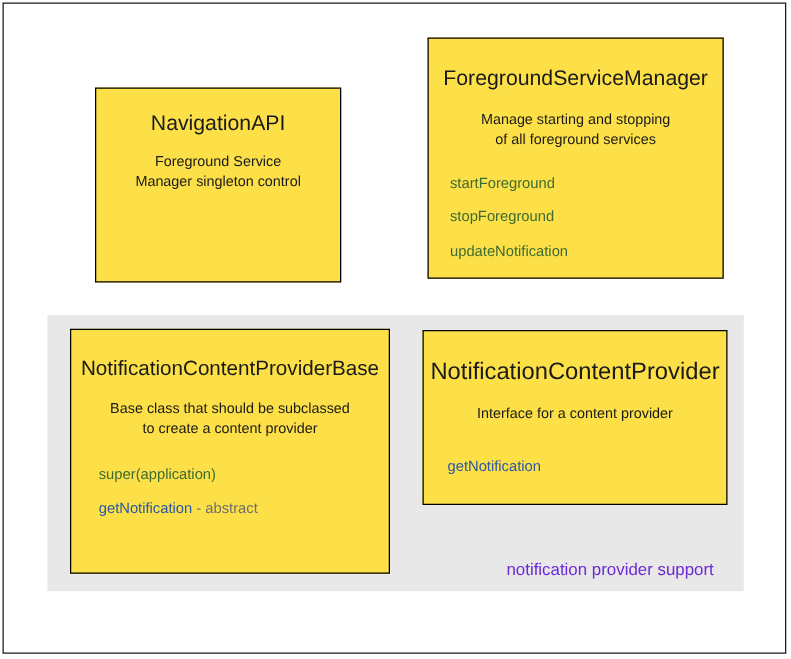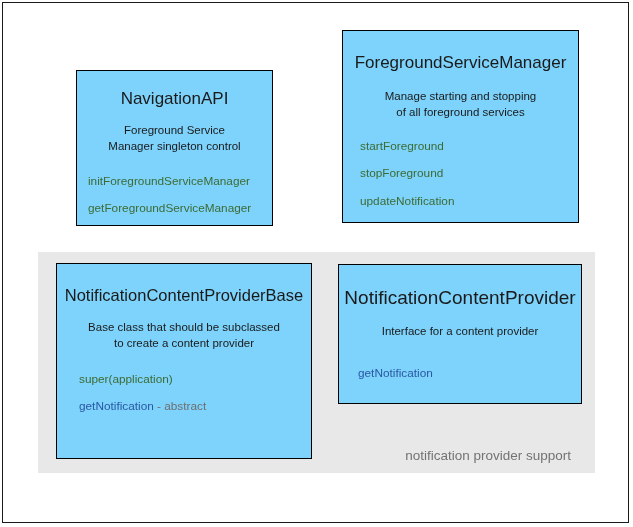--- a/index.html
+++ b/index.html
@@ -37,27 +37,27 @@
     top: 252px;
     width: 557px;
     height: 221px;
     background: #e8e8e8;
   }
   #group-panel-label {
     position: absolute;
     right: 24px;
     bottom: 10px;
     font-size: 13.5px;
-    color: #737373;
+    color: #6d28d9;
     white-space: nowrap;
   }
   
   .class-box {
     position: absolute;
-    background: #7dd3fc;
+    background: #fde047;
     border: 1.6px solid #000000;
     box-sizing: border-box;
   }
   .class-title {
     text-align: center;
     color: #1a1a1a;
     font-weight: normal;
     white-space: nowrap;
   }
   .class-desc {
@@ -130,28 +130,20 @@
   <div id="group-panel">
     <div id="group-panel-label">notification provider support</div>
   </div>
 
   <div class="class-box" id="box-navigation-api">
     <div class="class-title">NavigationAPI</div>
     <div class="class-desc">
       <div>Foreground Service</div>
       <div>Manager singleton control</div>
     </div>
-    <div class="members">
-      <div class="member">
-        <span class="m-green">initForegroundServiceManager</span><span class="m-note"></span>
-      </div>
-      <div class="member">
-        <span class="m-green">getForegroundServiceManager</span><span class="m-note"></span>
-      </div>
-    </div>
   </div>
 
   <div class="class-box" id="box-foreground-service-manager">
     <div class="class-title">ForegroundServiceManager</div>
     <div class="class-desc">
       <div>Manage starting and stopping</div>
       <div>of all foreground services</div>
     </div>
     <div class="members">
       <div class="member">

